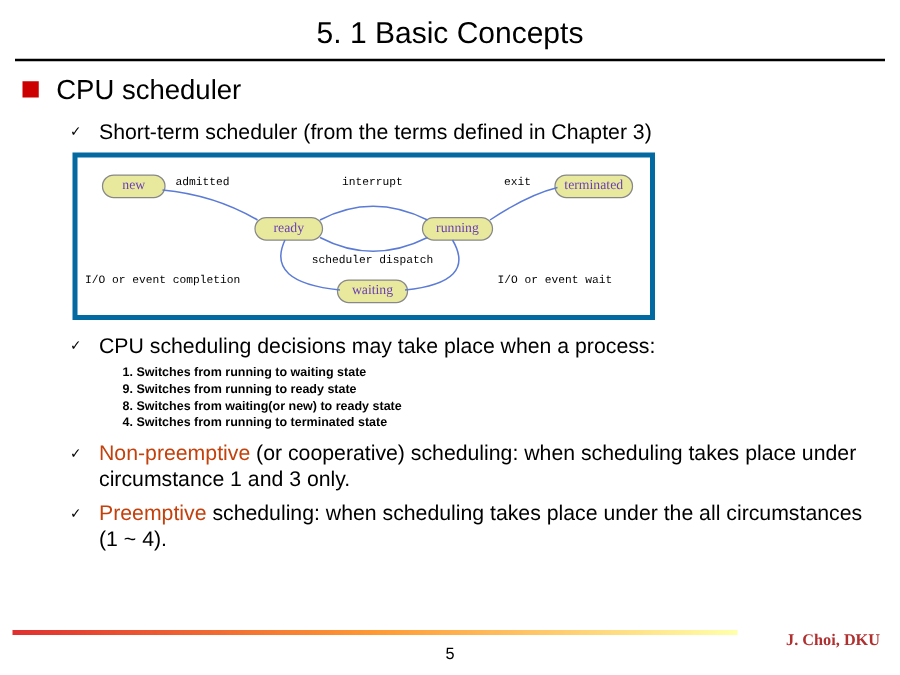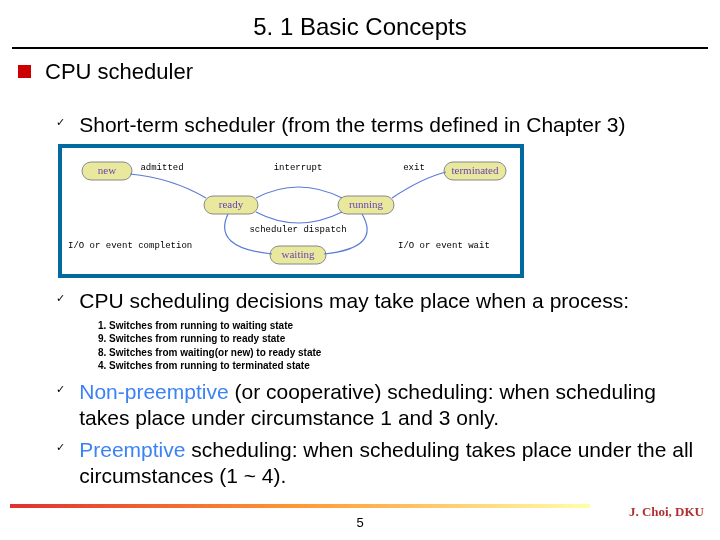--- a/index.html
+++ b/index.html
@@ -28,21 +28,21 @@
     border: none;
     border-top: 2px solid #000;
     margin: 0 12px 10px 12px;
   }
   .body {
     padding: 0 18px 0 18px;
   }
   .lvl1 {
     display: flex;
     align-items: flex-start;
-    margin: 6px 0 27px 0;
+    margin: 6px 0 10px 0;
   }
   .bullet-sq {
     width: 13px;
     height: 13px;
     background: #cc0000;
     margin-top: 6px;
     margin-right: 14px;
     flex: 0 0 13px;
   }
   .lvl1-text {
@@ -57,25 +57,25 @@
     margin-bottom: 4px;
   }
   .check {
     color: #000;
     font-size: 11px;
     margin-top: 4px;
     margin-right: 14px;
     flex: 0 0 auto;
   }
   .lvl2-text {
-    font-size: 21px;
+    font-size: 17px;
     color: #000;
     line-height: 1.25;
   }
-  .green { color: #3b82f6; }
+  .green { color: #c2410c; }
   .lvl3 {
     margin-left: 80px;
     margin-top: 2px;
   }
   .lvl3 div {
     font-size: 10px;
     font-weight: bold;
     color: #000;
     line-height: 1.35;
   }

